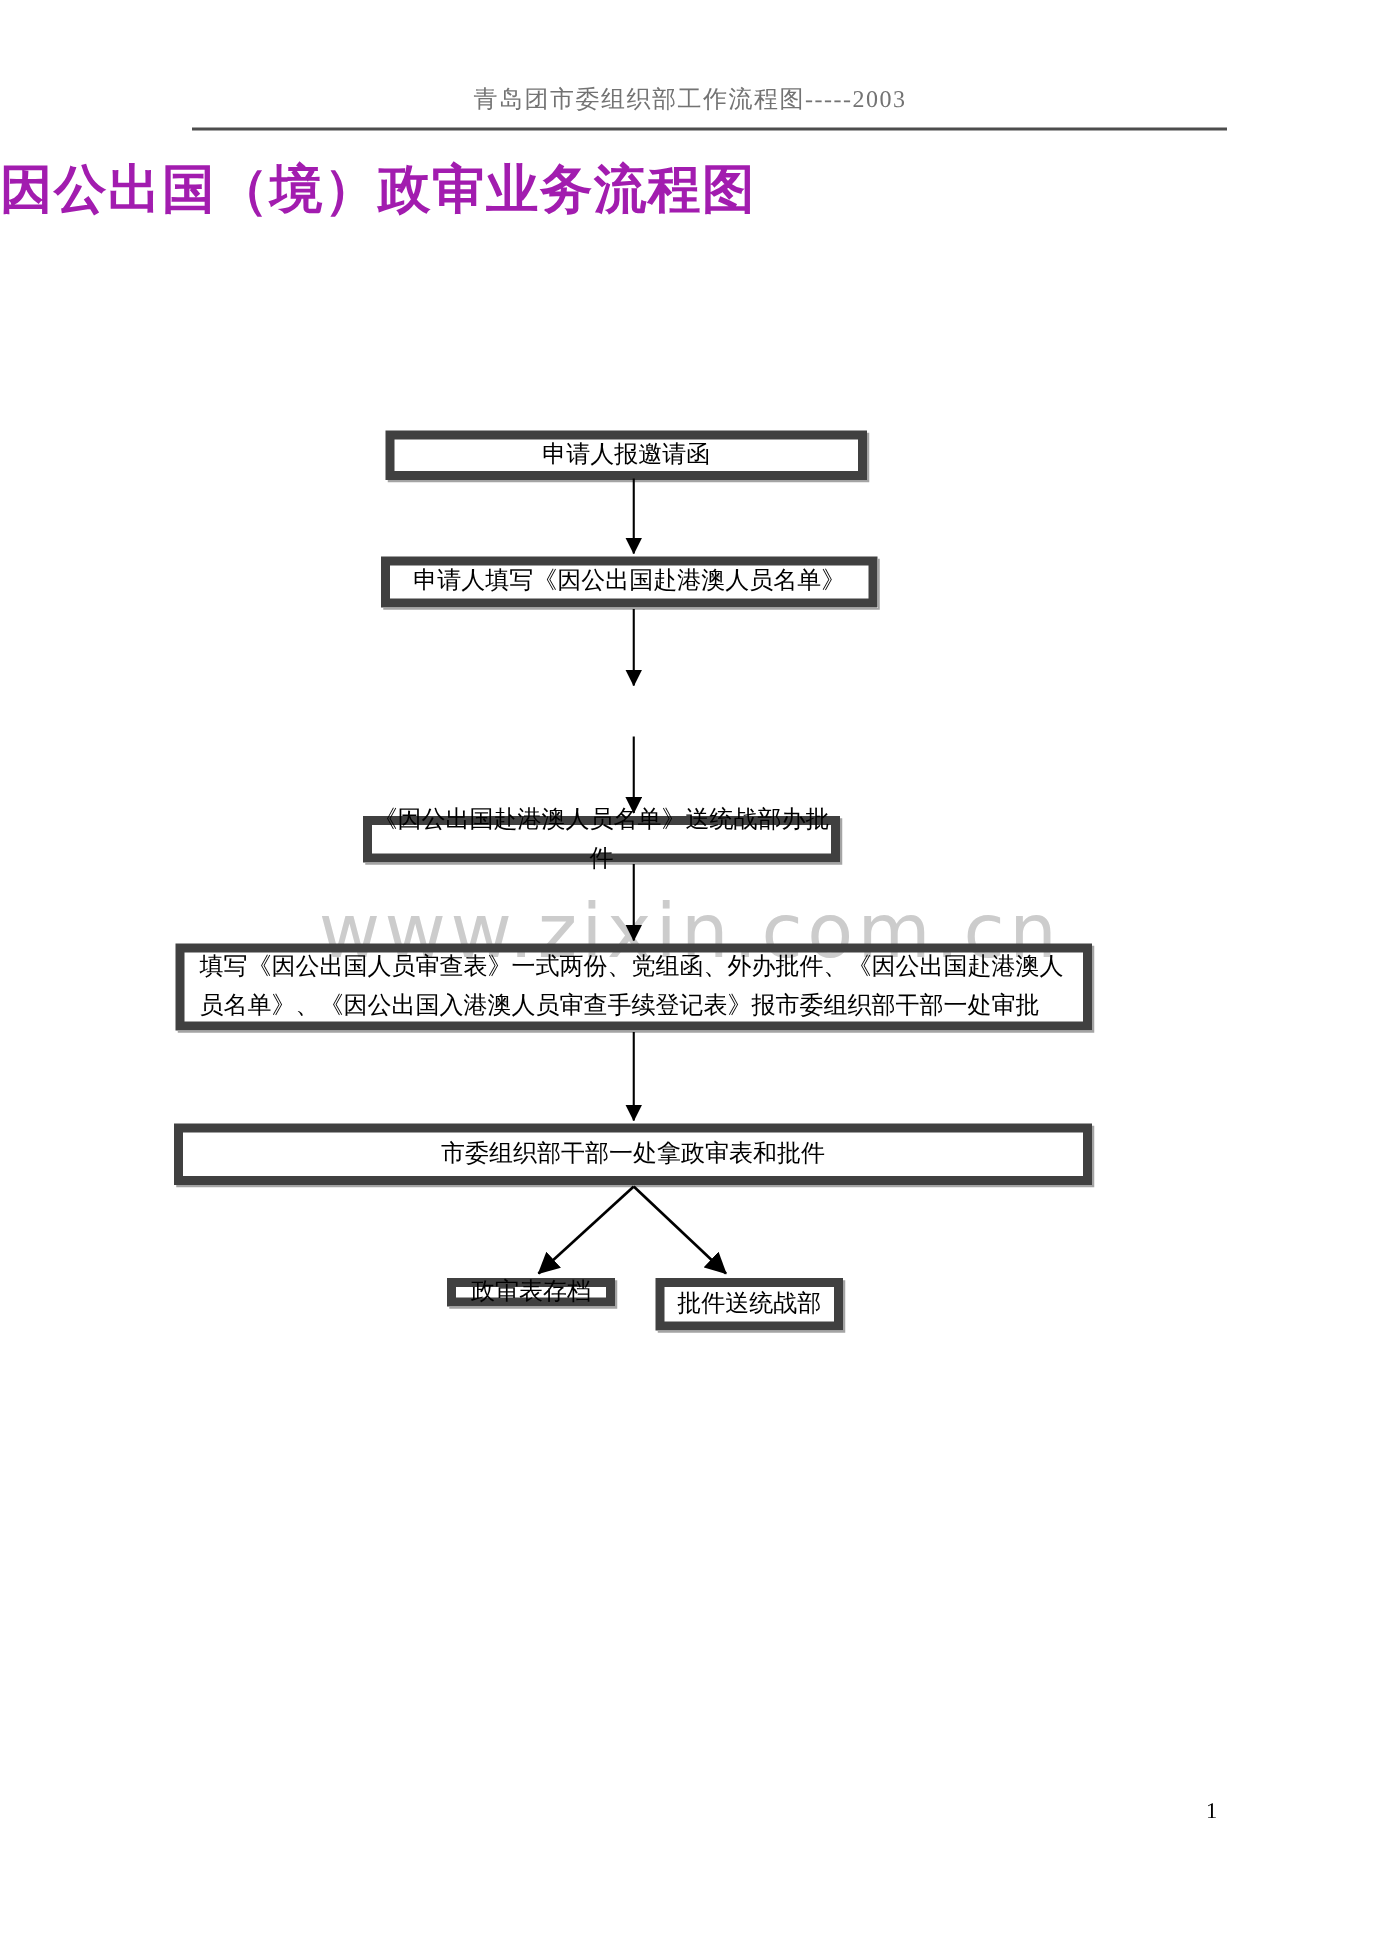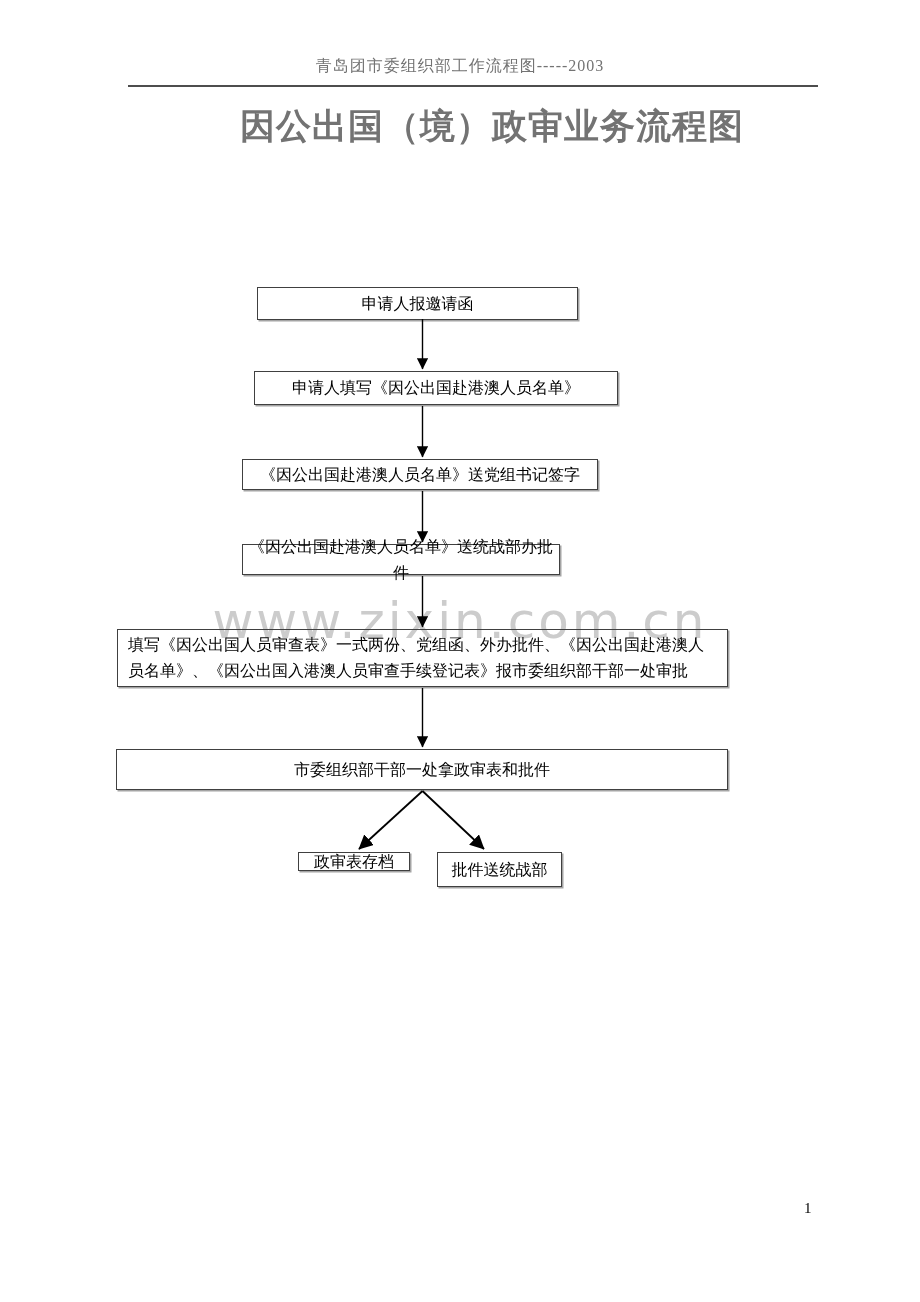--- a/index.html
+++ b/index.html
@@ -27,58 +27,58 @@
     position: absolute;
     top: 85px; left: 128px;
     width: 690px; height: 2px;
     background: #4d4d4d;
   }
 
   
   .doc-title {
     position: absolute;
     top: 103px; left: 0; width: 744px;
-    text-align: right;
+    text-align: left;
     font-family: "Liberation Sans", "DejaVu Sans", sans-serif;
     font-weight: bold;
     font-size: 35px;
     letter-spacing: 1px;
-    color: #737373;
+    color: #a21caf;
   }
 
   
   .watermark {
     position: absolute;
     top: 592px; left: 50%;
     transform: translateX(-50%);
     font-family: "DejaVu Sans", "Liberation Sans", sans-serif;
     font-size: 50px;
     letter-spacing: 3px;
     color: #cccccc;
     white-space: nowrap;
     z-index: 1;
   }
 
   
   .flow-node {
     position: absolute;
-    border: 1px solid #404040;
+    border: 6px solid #404040;
     box-shadow: 1.5px 1.5px 0 rgba(90,90,90,0.55);
     background: transparent;
     display: flex;
     align-items: center;
     justify-content: center;
     font-size: 16px;
     line-height: 26px;
     color: #000;
     z-index: 2;
     text-align: center;
   }
   .n1 { left: 257px; top: 287px; width: 321px; height: 33px; }
-  .n2 { left: 254px; top: 371px; width: 364px; height: 34px; }
+  .n2 { left: 254px; top: 371px; width: 331px; height: 34px; }
   .n3 { left: 242px; top: 459px; width: 356px; height: 31px; }
   .n4 { left: 242px; top: 544px; width: 318px; height: 31px; }
   .n5 {
     left: 117px; top: 629px; width: 611px; height: 58px;
     justify-content: flex-start;
     text-align: left;
     padding: 2px 10px;
   }
   .n6 { left: 116px; top: 749px; width: 612px; height: 41px; }
   .n7 { left: 298px; top: 852px; width: 112px; height: 19px; }
@@ -108,21 +108,20 @@
 
   <div class="header-text">青岛团市委组织部工作流程图-----2003</div>
   <div class="header-rule"></div>
 
   <h1 class="doc-title">因公出国（境）政审业务流程图</h1>
 
   <div class="watermark">www.zixin.com.cn</div>
 
   <div class="flow-node n1">申请人报邀请函</div>
   <div class="flow-node n2">申请人填写《因公出国赴港澳人员名单》</div>
-  <div class="flow-node n3">《因公出国赴港澳人员名单》送党组书记签字</div>
   <div class="flow-node n4">《因公出国赴港澳人员名单》送统战部办批件</div>
   <div class="flow-node n5">填写《因公出国人员审查表》一式两份、党组函、外办批件、《因公出国赴港澳人员名单》、《因公出国入港澳人员审查手续登记表》报市委组织部干部一处审批</div>
   <div class="flow-node n6">市委组织部干部一处拿政审表和批件</div>
   <div class="flow-node n7">政审表存档</div>
   <div class="flow-node n8">批件送统战部</div>
 
   <svg class="arrows" viewBox="0 0 920 1302" xmlns="http://www.w3.org/2000/svg">
     <defs>
       <marker id="arrowhead" viewBox="0 0 10 10" refX="9.5" refY="5" markerWidth="8" markerHeight="8" orient="auto-start-reverse">
         <path d="M0,0 L10,5 L0,10 z" fill="#000"></path>

